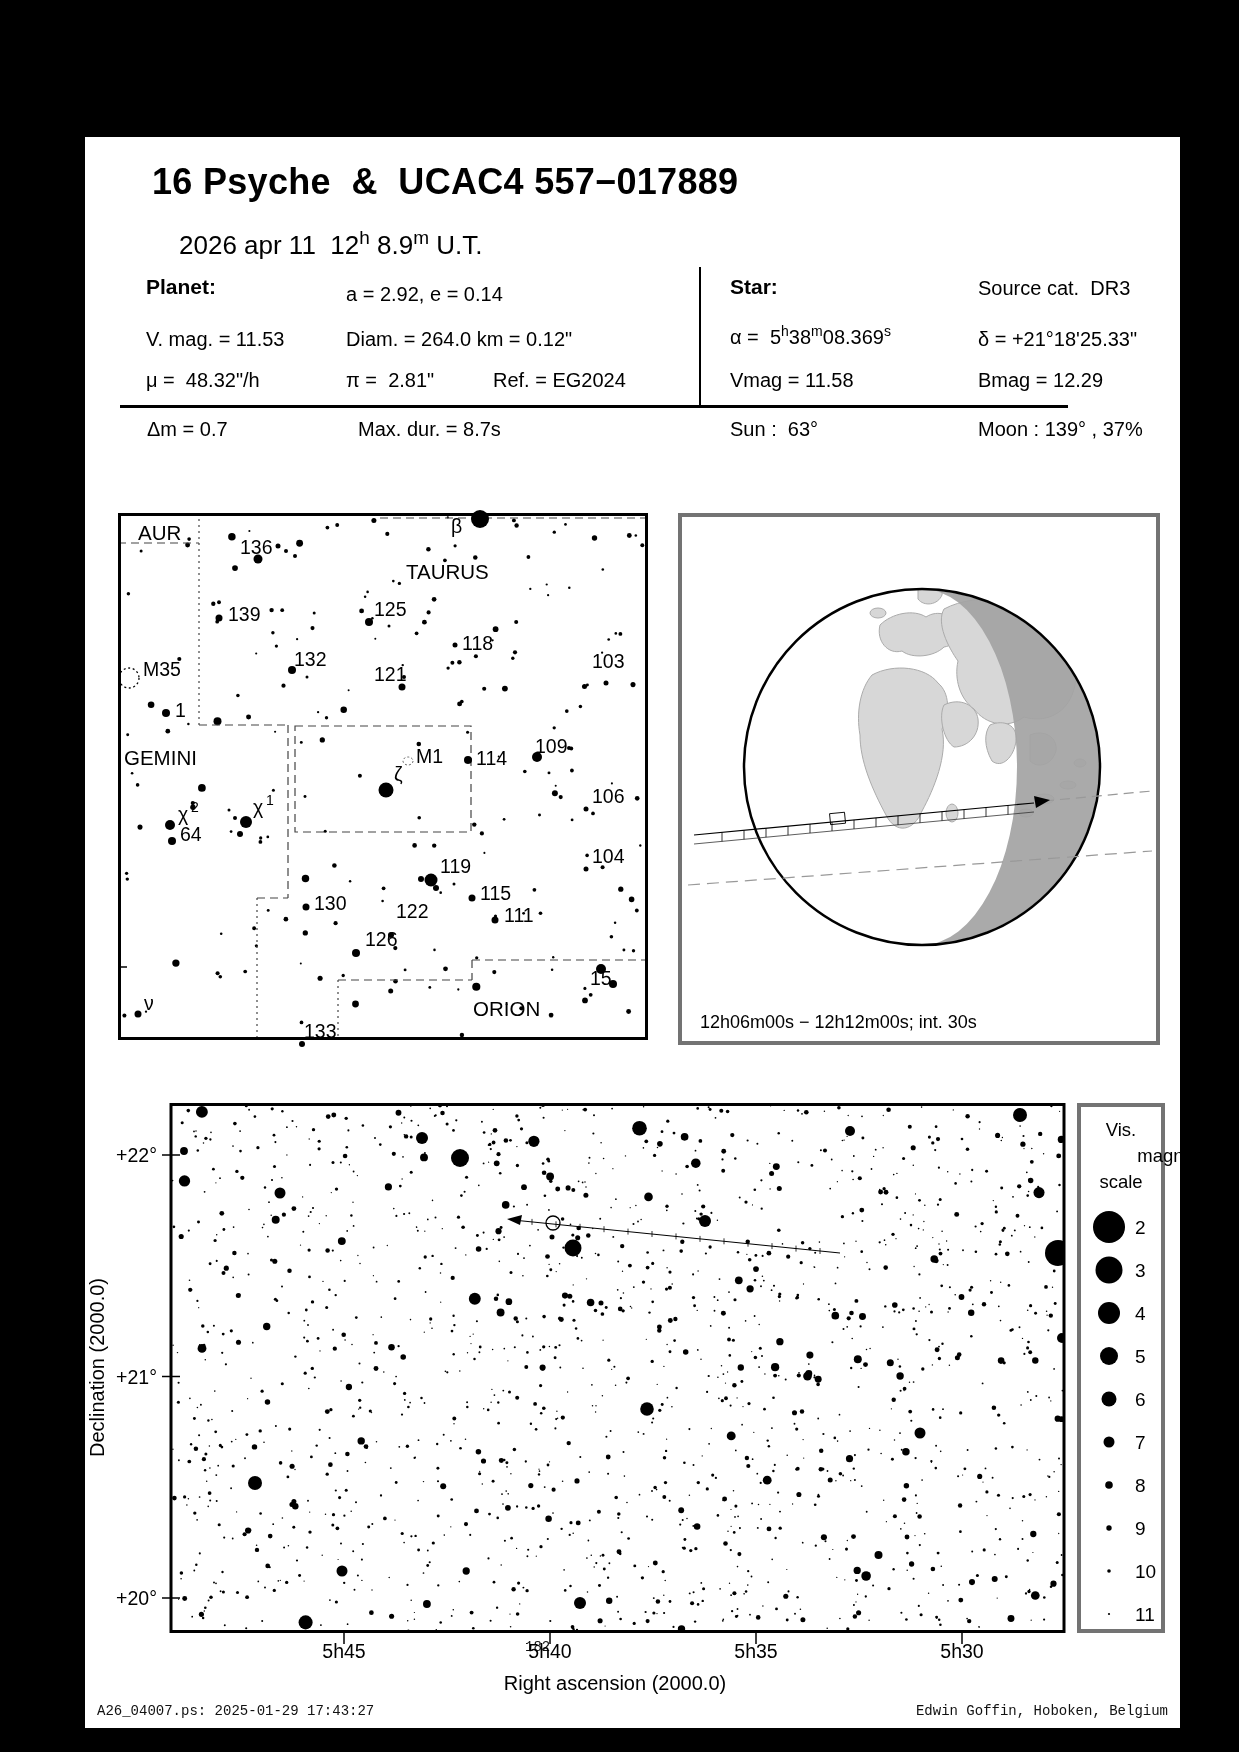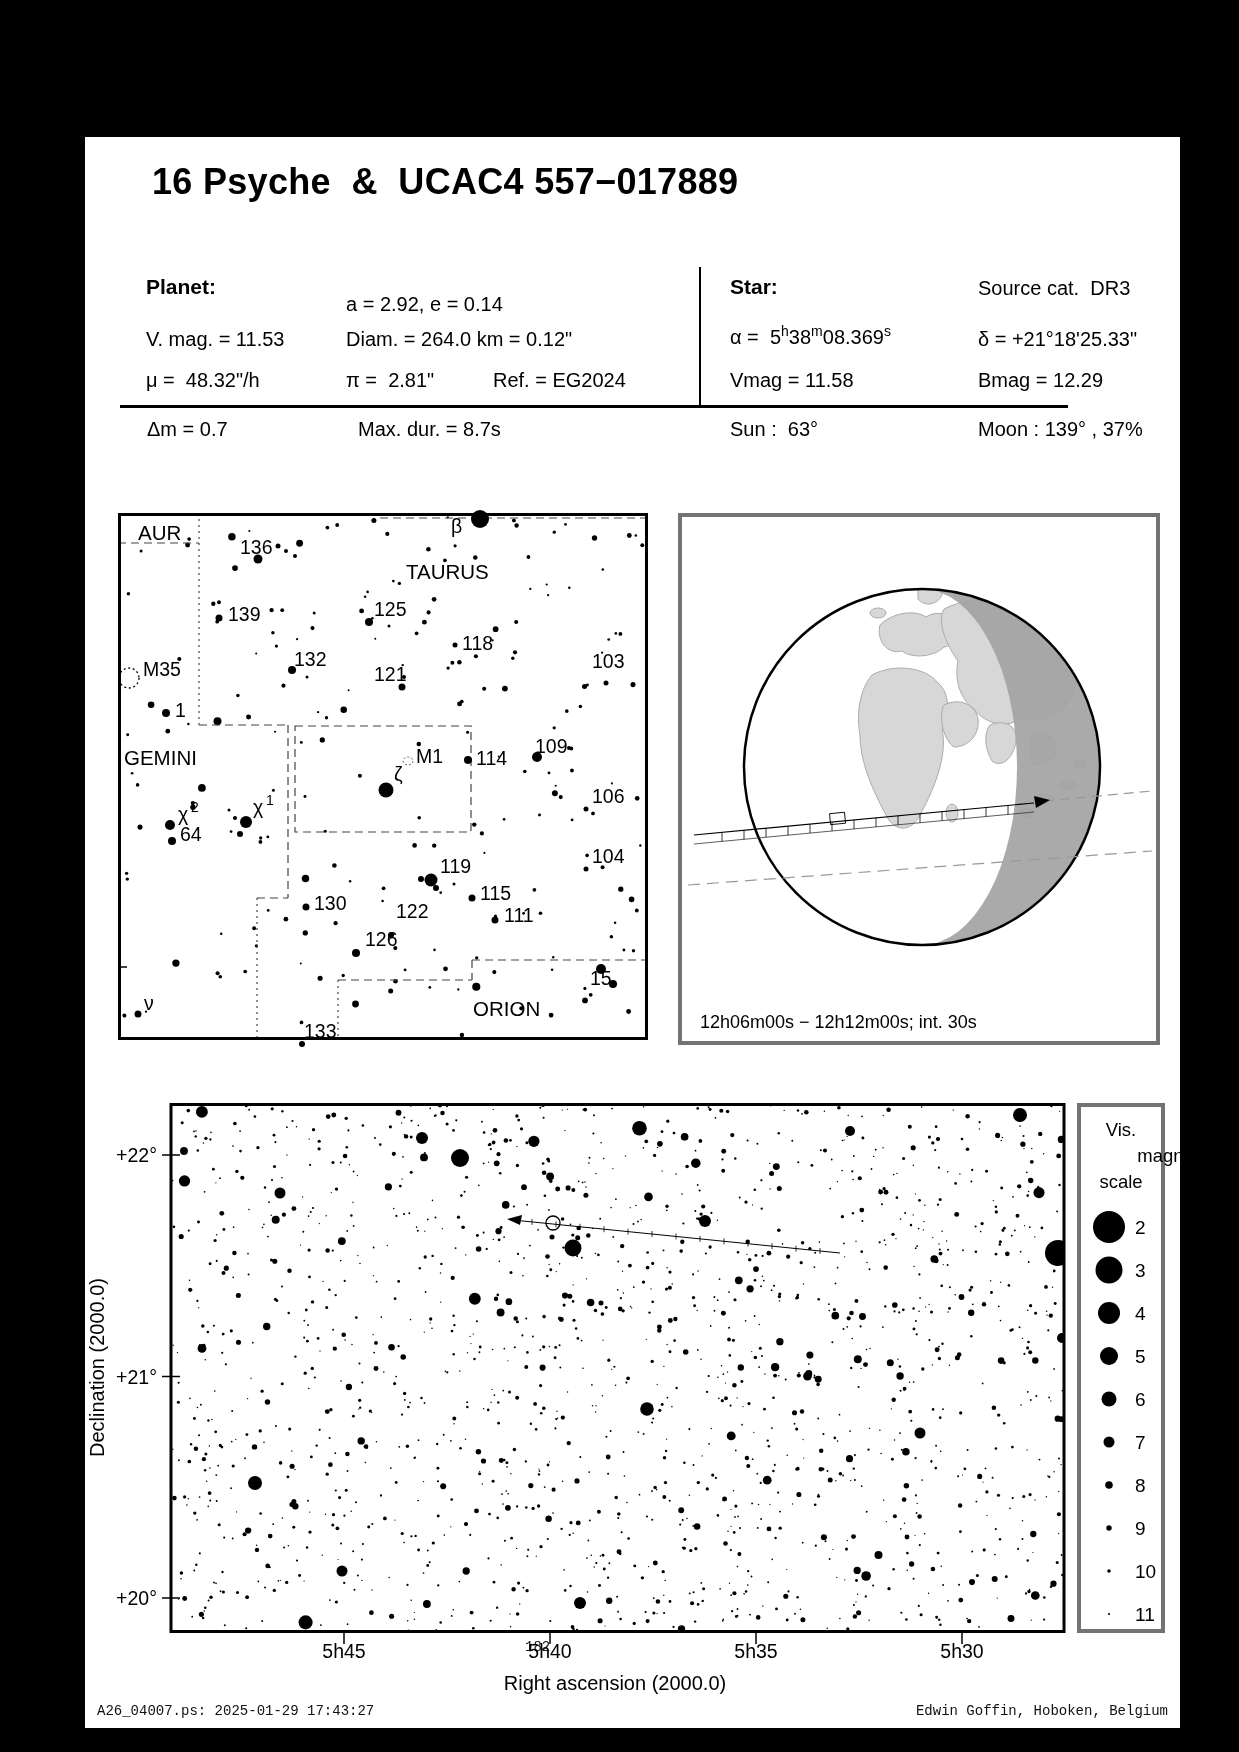--- a/index.html
+++ b/index.html
@@ -24,24 +24,25 @@
   .ylabel{transform:rotate(-90deg);transform-origin:center;}
   .legendtitle{font-size:18.5px;text-align:center;width:100%;}
   .footer{font-family:"Liberation Mono","DejaVu Sans Mono",monospace;font-size:14px;color:#111;}
 </style>
 </head>
 <body>
 
 <div class="page">
 
   <div class="abs title" style="left:67px;top:24px;">16 Psyche  &amp;  UCAC4 557−017889</div>
+  <div class="abs subtitle" style="left:94px;top:90px;">2026 apr 11  12<sup>h</sup> 8.9<sup>m</sup> U.T.</div>
 
   <div>
     <div class="abs cell bhead" style="left:61px;top:138px;">Planet:</div>
-    <div class="abs cell" style="left:261px;top:156px;">a = 2.92, e = 0.14</div>
+    <div class="abs cell" style="left:261px;top:146px;">a = 2.92, e = 0.14</div>
     <div class="abs cell bhead" style="left:645px;top:138px;">Star:</div>
     <div class="abs cell" style="left:893px;top:140px;">Source cat.  DR3</div>
 
     <div class="abs cell" style="left:61px;top:191px;">V. mag. = 11.53</div>
     <div class="abs cell" style="left:261px;top:191px;">Diam. = 264.0 km = 0.12"</div>
     <div class="abs cell" style="left:645px;top:186px;">α =  5<sup>h</sup>38<sup>m</sup>08.369<sup>s</sup></div>
     <div class="abs cell" style="left:893px;top:191px;">δ = +21°18'25.33"</div>
 
     <div class="abs cell" style="left:61px;top:232px;">μ =  48.32"/h</div>
     <div class="abs cell" style="left:261px;top:232px;">π =  2.81"</div>

